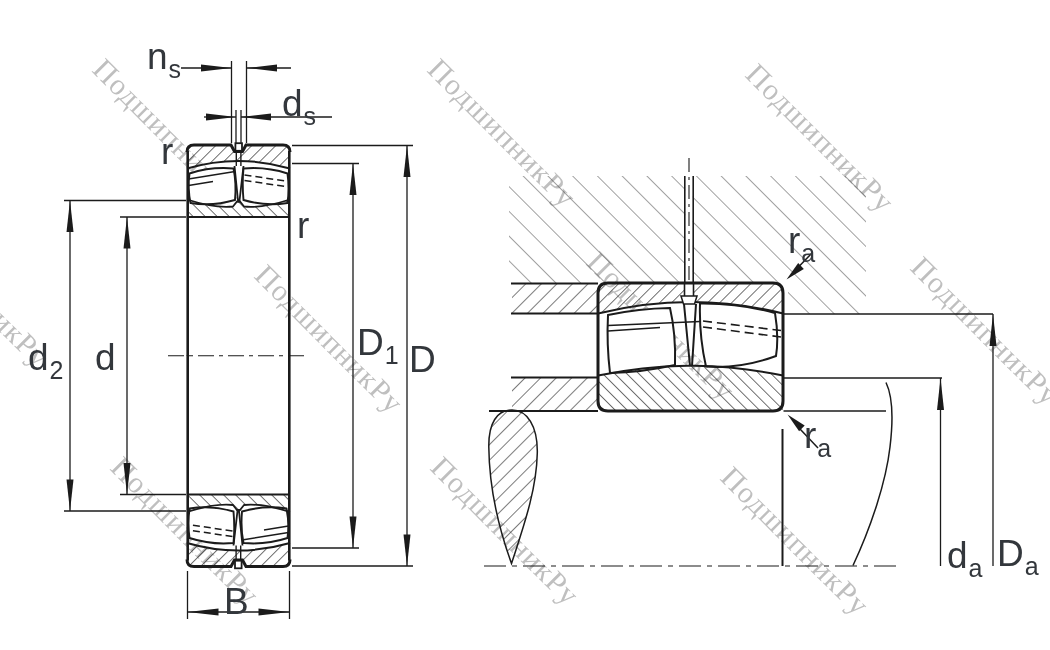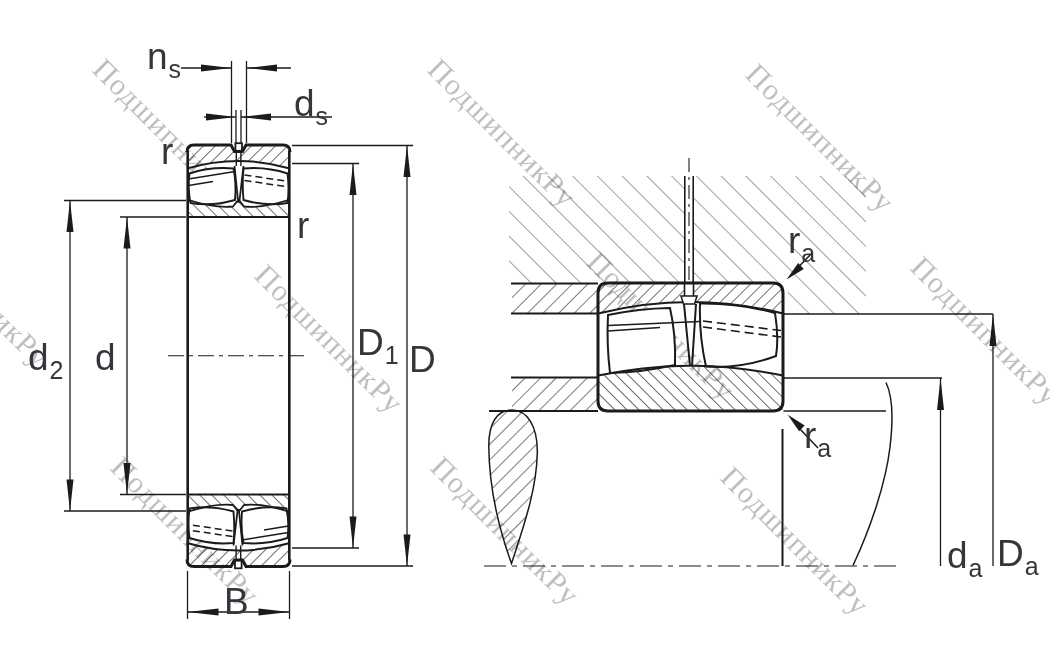--- a/index.html
+++ b/index.html
@@ -185,21 +185,21 @@
       </g>
 
       <line x1="812" y1="253" x2="797" y2="268.5" stroke="#1b1b1b" stroke-width="1.5"></line>
       <polygon points="786.5,279.5 803.8,268.9 798.2,263.1" fill="#1b1b1b"></polygon>
       <line x1="818" y1="448" x2="800" y2="429" stroke="#1b1b1b" stroke-width="1.5"></line>
       <polygon points="787.5,414.5 799.1,431.2 804.7,425.4" fill="#1b1b1b"></polygon>
     </g>
   </svg>
 
   <div class="dim-label" style="left:147px;top:22px"><span>n</span><span class="sub">s</span></div>
-  <div class="dim-label" style="left:294px;top:69px"><span>d</span><span class="sub">s</span></div>
+  <div class="dim-label" style="left:282px;top:69px"><span>d</span><span class="sub">s</span></div>
   <div class="dim-label" style="left:161px;top:117px"><span>r</span></div>
   <div class="dim-label" style="left:297px;top:191px"><span>r</span></div>
   <div class="dim-label" style="left:28px;top:323px"><span>d</span><span class="sub">2</span></div>
   <div class="dim-label" style="left:95px;top:323px"><span>d</span></div>
   <div class="dim-label" style="left:357px;top:308px"><span>D</span><span class="sub">1</span></div>
   <div class="dim-label" style="left:409px;top:325px"><span>D</span></div>
   <div class="dim-label" style="left:224px;top:567px"><span>B</span></div>
   <div class="dim-label" style="left:788px;top:206px"><span>r</span><span class="sub">a</span></div>
   <div class="dim-label" style="left:804px;top:401px"><span>r</span><span class="sub">a</span></div>
   <div class="dim-label" style="left:947px;top:521px"><span>d</span><span class="sub">a</span></div>

